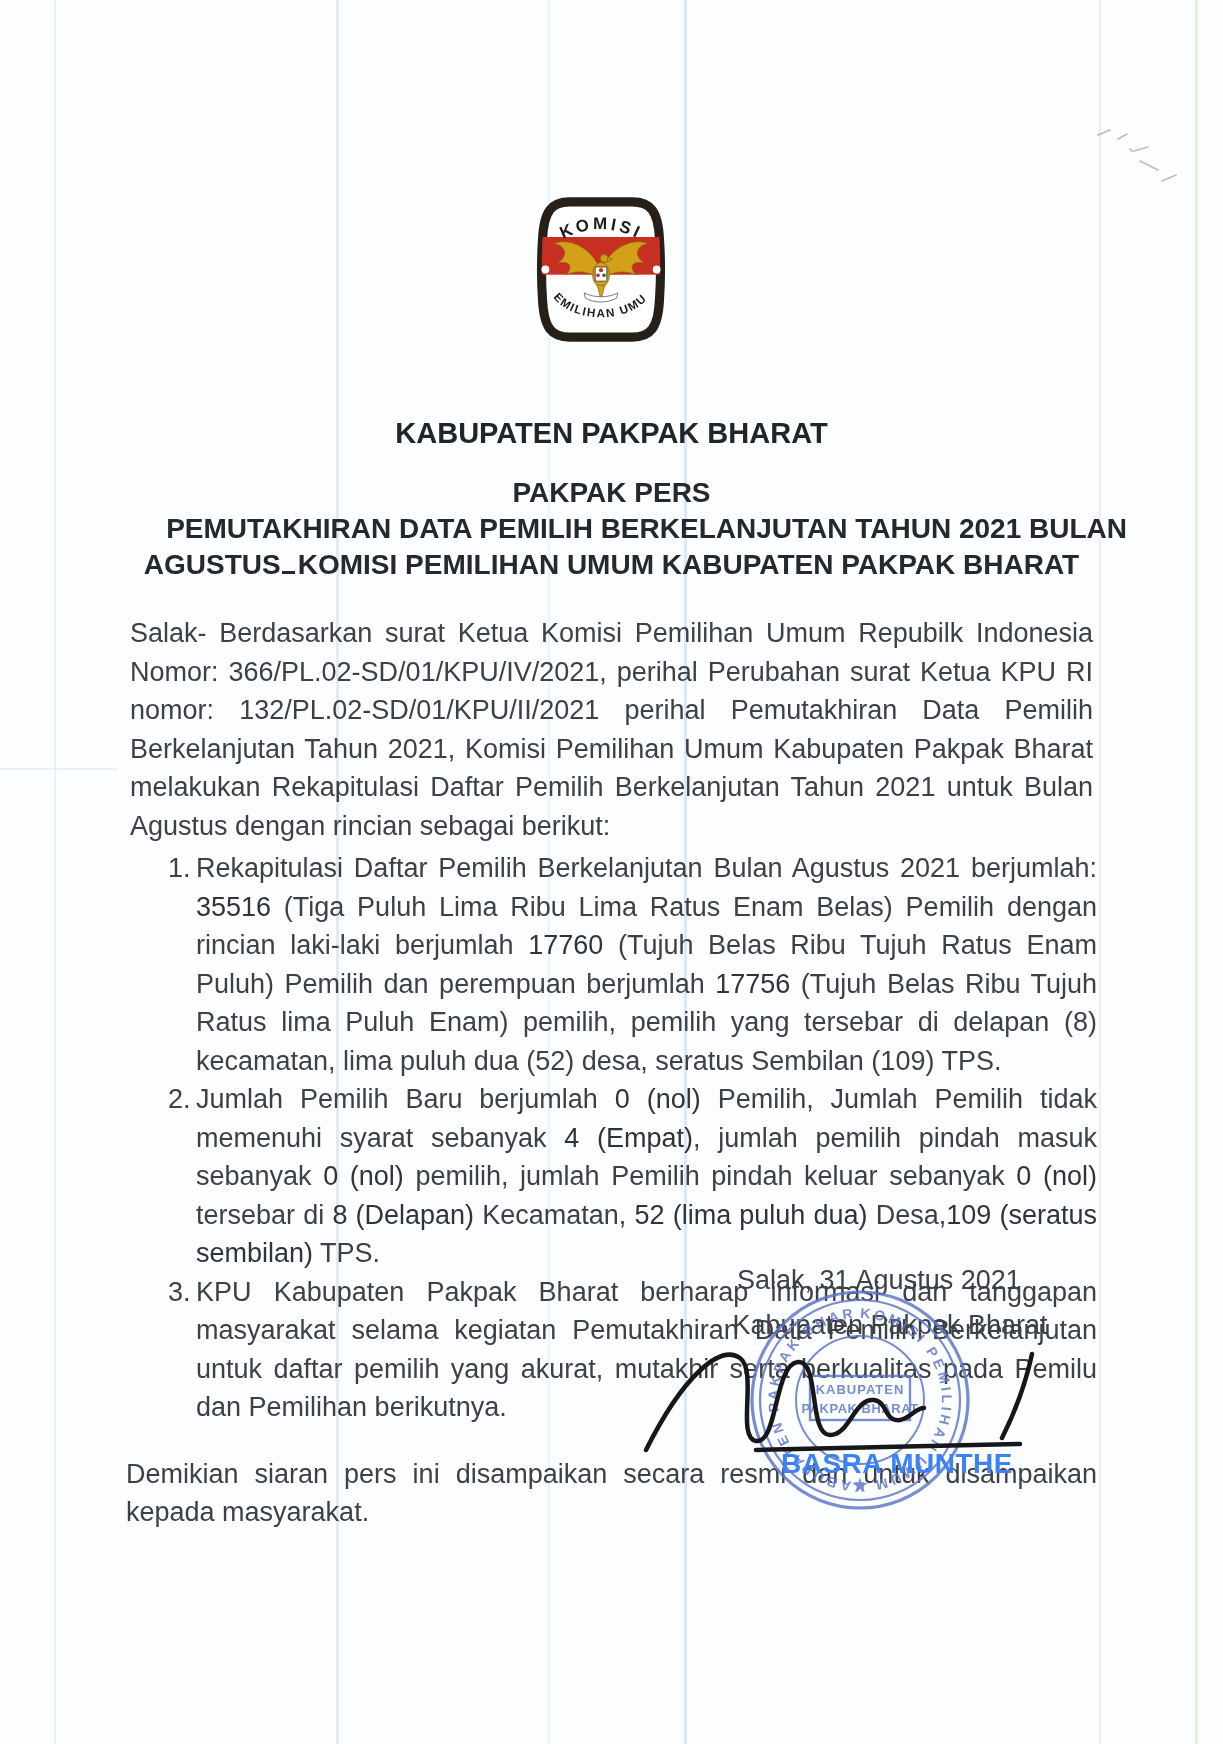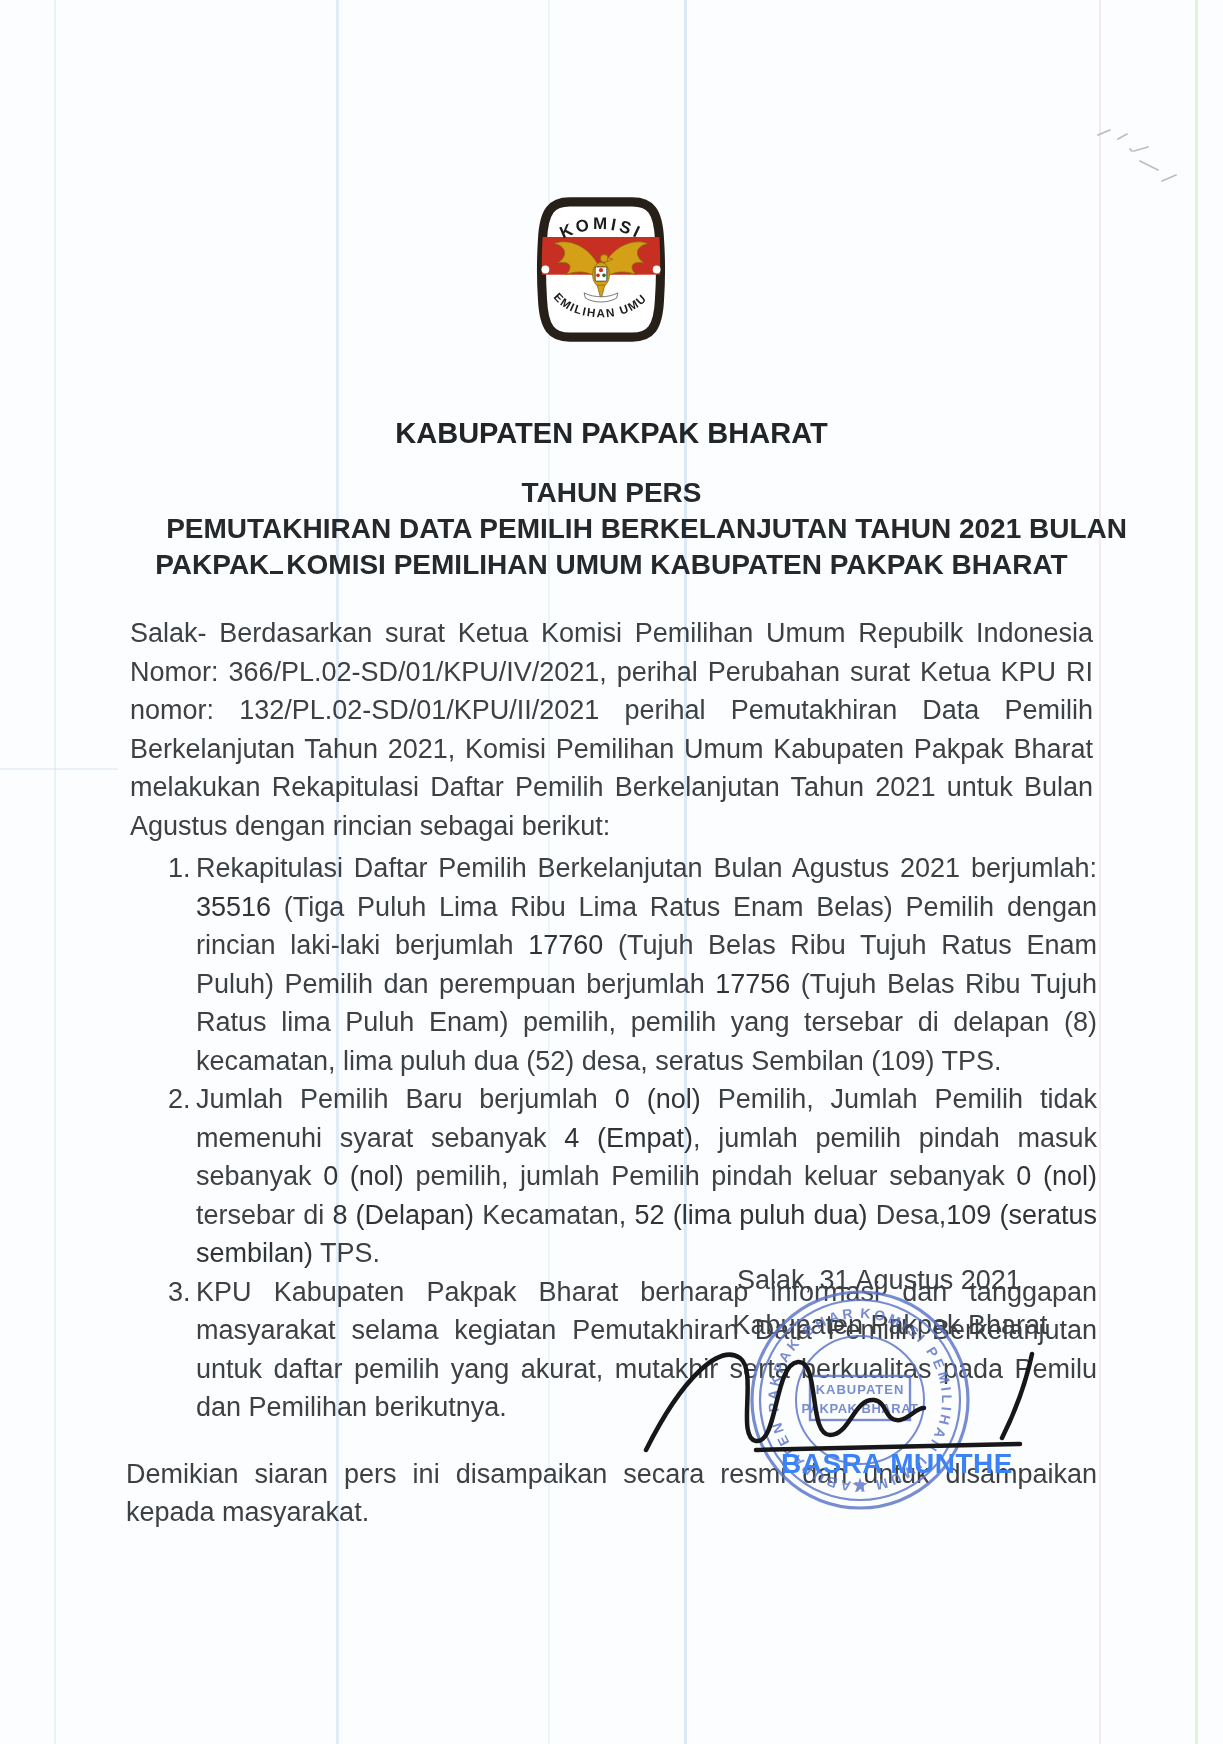--- a/index.html
+++ b/index.html
@@ -112,23 +112,23 @@
         <textPath href="#arcTop" startOffset="50%" text-anchor="middle">KOMISI</textPath>
       </text>
       <text font-family="Liberation Sans, sans-serif" font-size="9" font-weight="bold" fill="#1c1c1c" letter-spacing="1.2">
         <textPath href="#arcBot" startOffset="50%" text-anchor="middle">PEMILIHAN UMUM</textPath>
       </text>
     </svg>
   </div>
 
   <div class="org org2">KABUPATEN PAKPAK BHARAT</div>
 
-  <div class="ttl t1">TAHUN PERS</div>
+  <div class="ttl t1">PAKPAK PERS</div>
   <div class="ttl t2">PEMUTAKHIRAN DATA PEMILIH BERKELANJUTAN TAHUN 2021 BULAN</div>
-  <div class="ttl t3"><span>PAKPAK</span><span class="uscore"></span><span>KOMISI PEMILIHAN UMUM KABUPATEN PAKPAK BHARAT</span></div>
+  <div class="ttl t3"><span>AGUSTUS</span><span class="uscore"></span><span>KOMISI PEMILIHAN UMUM KABUPATEN PAKPAK BHARAT</span></div>
 
   <div class="bodytext">
     <p class="opening">Salak- Berdasarkan surat Ketua Komisi Pemilihan Umum Repubilk Indonesia Nomor: 366/PL.02-SD/01/KPU/IV/2021, perihal Perubahan surat Ketua KPU RI nomor: 132/PL.02-SD/01/KPU/II/2021 perihal Pemutakhiran Data Pemilih Berkelanjutan Tahun 2021, Komisi Pemilihan Umum Kabupaten Pakpak Bharat melakukan Rekapitulasi Daftar Pemilih Berkelanjutan Tahun 2021 untuk Bulan Agustus dengan rincian sebagai berikut:</p>
     <div class="list">
       <div class="list-item">
         <span class="num">1.</span>
         <span class="itext"><span>Rekapitulasi Daftar Pemilih Berkelanjutan Bulan Agustus 2021 berjumlah: </span><b>35516</b><span> (Tiga Puluh Lima Ribu Lima Ratus Enam Belas) Pemilih dengan rincian laki-laki berjumlah </span><b>17760</b><span> (Tujuh Belas Ribu Tujuh Ratus Enam Puluh) Pemilih dan perempuan berjumlah </span><b>17756</b><span> (Tujuh Belas Ribu Tujuh Ratus lima Puluh Enam) pemilih, pemilih yang tersebar di delapan (8) kecamatan, lima puluh dua (52) desa, seratus Sembilan (109) TPS.</span></span>
       </div>
       <div class="list-item">
         <span class="num">2.</span>

